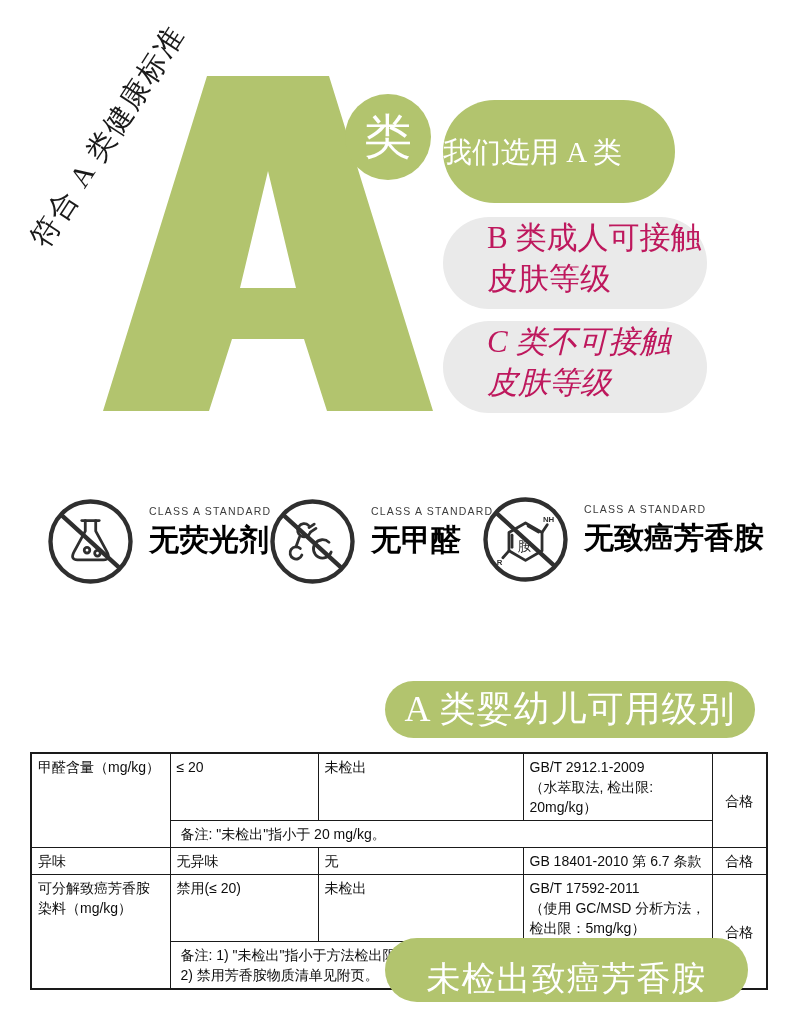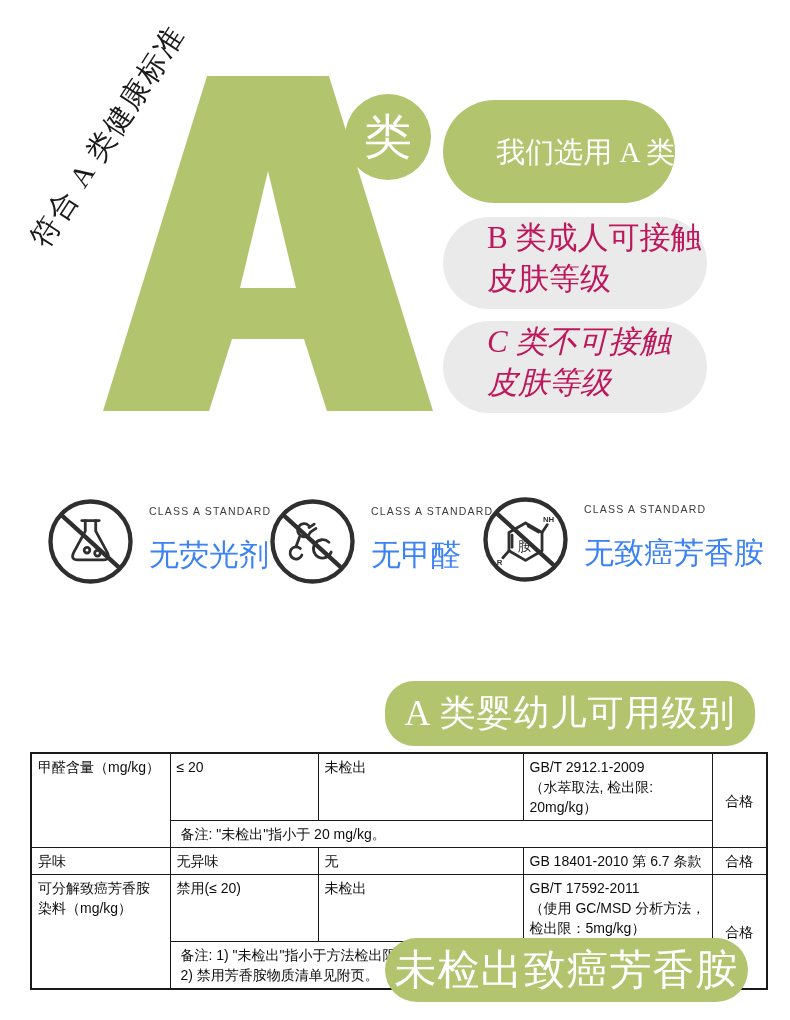--- a/index.html
+++ b/index.html
@@ -22,41 +22,41 @@
   .class-circle{
     left:345px;top:94px;width:86px;height:86px;border-radius:50%;
     background:var(--green);display:flex;align-items:center;justify-content:center;
     color:#fff;font-size:48px;font-family:"Liberation Serif",serif;
   }
 
   
   .badge{border-radius:52px;font-family:"Liberation Serif",serif;}
   .badge-green{
     left:443px;top:100px;width:232px;height:103px;background:var(--green);
-    color:#fff;font-size:29px;line-height:40px;text-align:right;
+    color:#fff;font-size:29px;line-height:40px;text-align:left;
     display:flex;flex-direction:column;justify-content:center;
   }
   .badge-gray{
     width:264px;height:92px;background:var(--gray);
     color:#be185d;font-size:31px;line-height:41px;
     display:flex;flex-direction:column;justify-content:flex-start;
     padding-left:44px;box-sizing:border-box;border-radius:46px;
   }
   .badge-b{left:443px;top:217px;}
   .badge-c{left:443px;top:321px;font-style:italic;}
 
   
   .cert{display:flex;align-items:flex-start;}
   .cert svg{width:87px;height:87px;flex:none;}
   .cert-text{margin-left:15px;padding-top:7px;}
   .cert-eyebrow{
     font-size:10.5px;letter-spacing:1.2px;color:#3c3c3c;white-space:nowrap;
   }
   .cert-title{
-    margin-top:18px;font-size:30px;font-weight:400;color:#3b82f6;white-space:nowrap;
+    margin-top:3px;font-size:30px;font-weight:700;color:#000000;white-space:nowrap;
   }
   .cert-1{left:47px;top:498px;}
   .cert-2{left:269px;top:498px;}
   .cert-3{left:482px;top:496px;}
   .ic{stroke:#2f2f2f;fill:none;stroke-width:3.2;stroke-linecap:round;stroke-linejoin:round;}
   .ic-bold{stroke:#2f2f2f;fill:none;stroke-width:5;stroke-linecap:round;}
   .ic-txt{fill:#2f2f2f;stroke:none;font-family:"Liberation Sans",sans-serif;}
 
   
   table{border-collapse:collapse;table-layout:fixed;}
@@ -70,22 +70,22 @@
   .t-center{text-align:center;vertical-align:middle;}
   .remark-cell{padding-left:10px;}
   .dash-line{padding-left:6px;}
 
   
   .pill{
     background:var(--green);color:#fff;font-family:"Liberation Serif",serif;
     display:flex;align-items:center;justify-content:center;
     z-index:5;white-space:nowrap;
   }
-  .pill-infant{left:385px;top:681px;width:370px;height:65px;border-radius:29px;font-size:36px;letter-spacing:1px;}
-  .pill-amine{left:385px;top:938px;width:363px;height:64px;border-radius:32px;font-size:42px;letter-spacing:1px;}
+  .pill-infant{left:385px;top:681px;width:370px;height:57px;border-radius:29px;font-size:36px;letter-spacing:1px;}
+  .pill-amine{left:385px;top:938px;width:363px;height:64px;border-radius:32px;font-size:34px;letter-spacing:1px;align-items:flex-end;}
 
   :root{--green:#b2c46e;--gray:#eaeaea;}
 </style>
 </head>
 <body>
 
 <div class="abs rotated-label">符合 A 类健康标准</div>
 
 <svg class="abs big-a" viewBox="0 0 330 335" aria-hidden="true">
   <path fill="#b2c46e" fill-rule="evenodd" d="M104 0 H226 L330 335 H224 L201 263 H129 L106 335 H0 Z M165 95 L193 212 L137 212 Z"></path>

